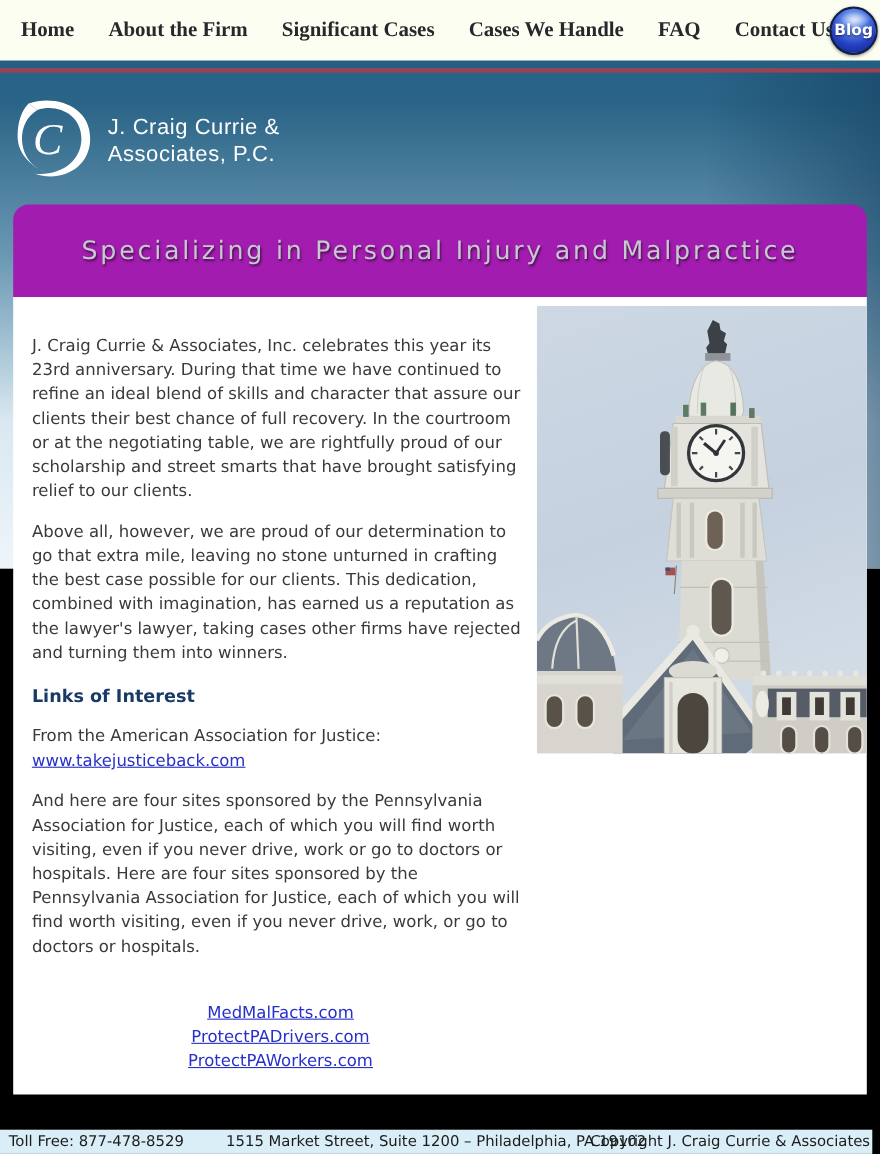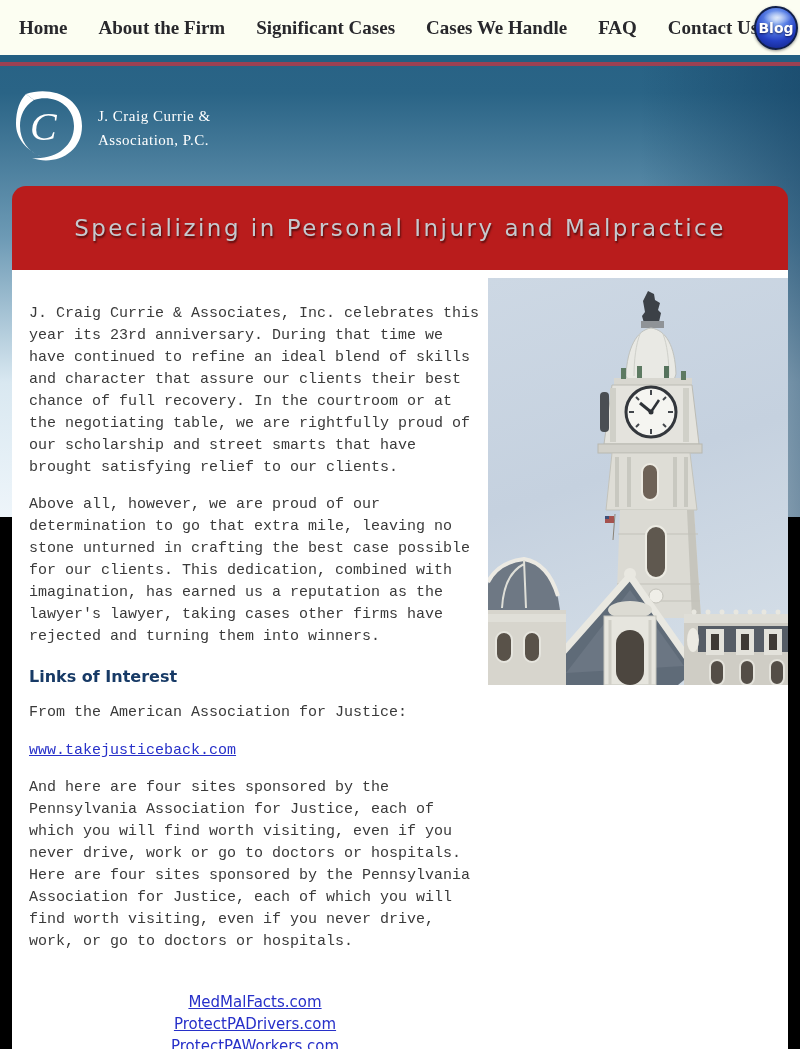--- a/index.html
+++ b/index.html
@@ -41,42 +41,42 @@
     background: radial-gradient(ellipse at center, rgba(255,255,255,.65) 0%, rgba(255,255,255,0) 75%);
   }
   .blog-ball span {
     color:#fff; font-weight:bold; font-size:14px; text-shadow:0 1px 2px rgba(0,0,20,.6);
   }
 
   
   .header-logo { height:120px; display:flex; align-items:center; padding-left:12px; }
   .logo-mark { width:80px; height:76px; flex:0 0 auto; }
   .logo-text {
-    color:#fff; font-family:Liberation Serif, serif;
-    font-size:15px; line-height:24px; letter-spacing:.5px; margin-left:6px; margin-top:4px;
+    color:#fff; font-family:Liberation Sans, sans-serif;
+    font-size:20px; line-height:24px; letter-spacing:.5px; margin-left:6px; margin-top:4px;
   }
 
   
   .banner {
-    margin:0 12px; height:84px; background:#b91c1c;
+    margin:0 12px; height:84px; background:#a21caf;
     border-radius:14px 14px 0 0; display:flex; align-items:center; justify-content:center;
   }
   .banner-title {
     color:#c6c9ce; font-size:23px; font-weight:400; letter-spacing:2.5px;
     text-shadow:1px 2px 2px rgba(0,0,0,.55); white-space:nowrap;
   }
 
   
   .content {
     margin:0 12px; background:#fff; position:relative;
     min-height:687px; padding:17px 16px 20px 17px;
   }
   .photo-frame { position:absolute; top:8px; right:0; width:300px; height:407px; }
   .text-col { width:452px; color:#3a3a3a; font-size:15px; line-height:22px; padding-top:16px; }
-  .text-col p { margin:0 0 15px 0;font-family:Liberation Mono, monospace; }
+  .text-col p { margin:0 0 15px 0; }
   .links-heading { color:#173a66; font-size:16px; font-weight:bold; margin:18px 0 14px 0; }
   .content a { color:#2730c9; text-decoration:underline; cursor:pointer;text-align:center; }
   .site-links { margin-top:38px; }
   .site-links a { display:block; line-height:22px; }
 
   
   .footer { background:#000; padding-top:32px; }
   .footer-bar {
     background:#daeef8; height:22px; margin-right:7px; position:relative;
     font-size:13.5px; color:#1c1c1c; line-height:22px;
@@ -107,21 +107,21 @@
   <div class="stripe-red"></div>
 
   <div class="header-logo">
     <svg class="logo-mark" viewBox="0 0 80 76">
       <path d="M14 6 C38 -2 70 8 70 38 C70 66 42 78 20 70 C44 72 62 58 62 38 C62 16 40 6 22 12 L14 6 Z" fill="#ffffff"></path>
       <path d="M14 6 L22 12 C12 18 8 28 8 38 C8 52 16 64 30 69 C14 62 4 50 4 36 C4 22 8 12 14 6 Z" fill="#ffffff"></path>
       <text x="18" y="52" font-family="Liberation Serif, serif" font-size="40" fill="#ffffff" font-style="italic">C</text>
     </svg>
     <div class="logo-text">
       <div>J. Craig Currie &amp;</div>
-      <div>Association, P.C.</div>
+      <div>Associates, P.C.</div>
     </div>
   </div>
 
   <div class="banner">
     <div class="banner-title">Specializing in Personal Injury and Malpractice</div>
   </div>
 
   <div class="content">
 
     <svg class="photo-frame" viewBox="0 0 300 407" preserveAspectRatio="none">
@@ -225,21 +225,21 @@
       <rect x="222" y="382" width="14" height="25" rx="7" fill="#544e47" stroke="#e3e2db" stroke-width="2"></rect>
       <rect x="252" y="382" width="14" height="25" rx="7" fill="#544e47" stroke="#e3e2db" stroke-width="2"></rect>
       <rect x="282" y="382" width="14" height="25" rx="7" fill="#544e47" stroke="#e3e2db" stroke-width="2"></rect>
       <ellipse cx="205" cy="362" rx="6" ry="12" fill="#eceae3"></ellipse>
     </svg>
 
     <div class="text-col">
       <p>J. Craig Currie &amp; Associates, Inc. celebrates this year its 23rd anniversary. During that time we have continued to refine an ideal blend of skills and character that assure our clients their best chance of full recovery. In the courtroom or at the negotiating table, we are rightfully proud of our scholarship and street smarts that have brought satisfying relief to our clients.</p>
       <p>Above all, however, we are proud of our determination to go that extra mile, leaving no stone unturned in crafting the best case possible for our clients. This dedication, combined with imagination, has earned us a reputation as the lawyer's lawyer, taking cases other firms have rejected and turning them into winners.</p>
       <div class="links-heading">Links of Interest</div>
-      <p style="margin-bottom:16px;">From the American Association for Justice:</p>
+      <p style="margin-bottom:0;">From the American Association for Justice:</p>
       <p><a>www.takejusticeback.com</a></p>
       <p>And here are four sites sponsored by the Pennsylvania Association for Justice, each of which you will find worth visiting, even if you never drive, work or go to doctors or hospitals. Here are four sites sponsored by the Pennsylvania Association for Justice, each of which you will find worth visiting, even if you never drive, work, or go to doctors or hospitals.</p>
       <div class="site-links">
         <a>MedMalFacts.com</a>
         <a>ProtectPADrivers.com</a>
         <a>ProtectPAWorkers.com</a>
       </div>
     </div>
   </div>
 

